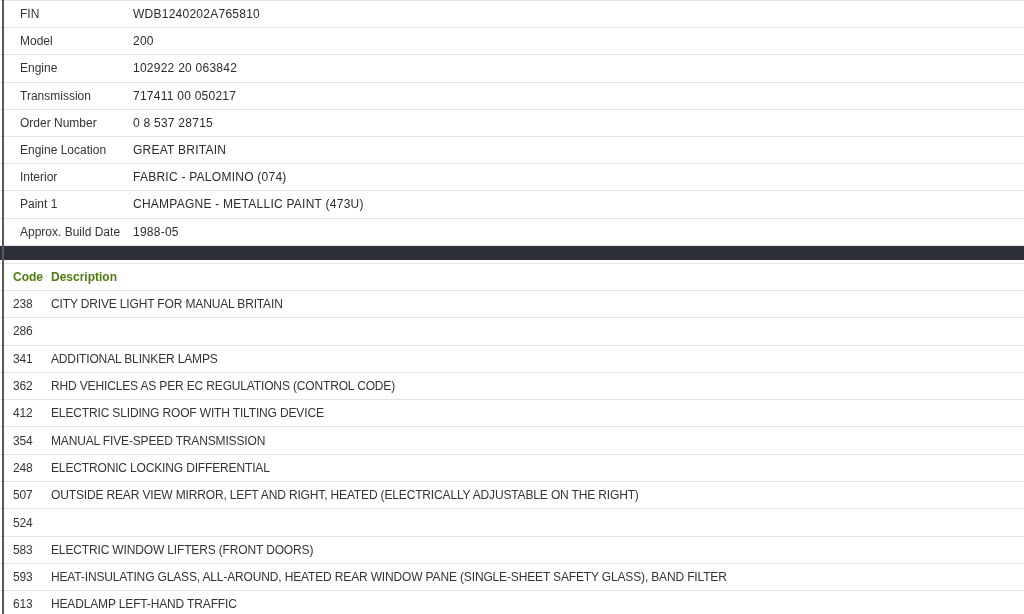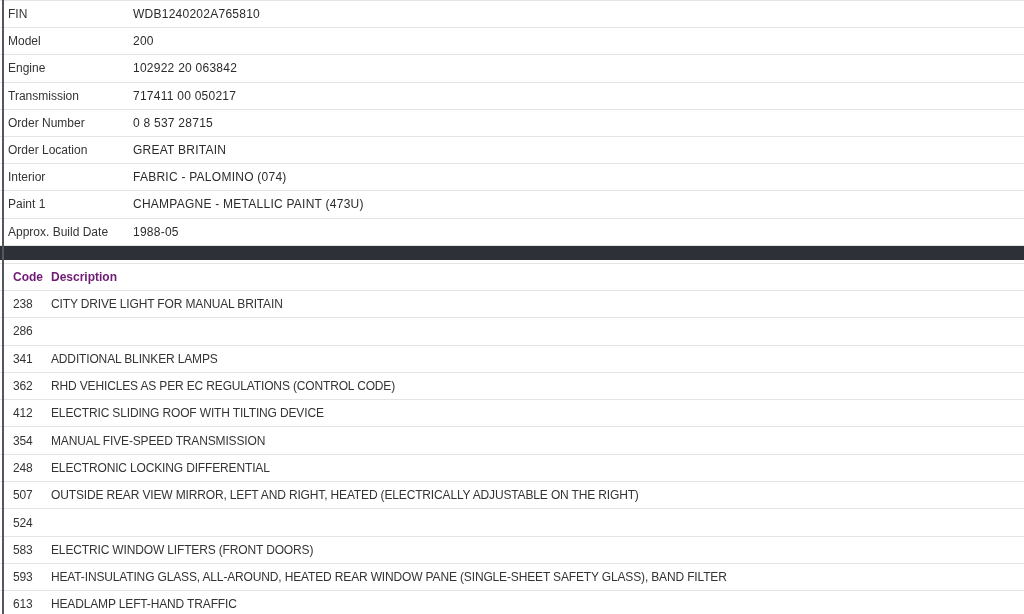--- a/index.html
+++ b/index.html
@@ -24,38 +24,38 @@
     background:var(--left-border);z-index:10;
   }
   
   .kv-table{border-top:1px solid var(--divider);}
   .kv-row{
     height:27.2px;display:flex;align-items:center;
     border-bottom:1px solid var(--divider);
     font-size:12px;
   }
   .kv-label{
-    width:133px;flex:none;padding-left:8px;
+    width:133px;flex:none;padding-left:20px;
     color:var(--text);
   }
   .kv-value{
     flex:1;color:var(--text-strong);letter-spacing:0.25px;
     white-space:nowrap;overflow:hidden;
   }
   
   .band{height:14px;background:var(--band);}
   
   .codes{border-top:1px solid var(--divider);margin-top:3px;}
   .code-row{
     height:27.3px;display:flex;align-items:center;
     border-bottom:1px solid var(--divider);
     font-size:12px;letter-spacing:-0.15px;
     white-space:nowrap;overflow:hidden;
   }
-  .code-row.header{font-weight:700;letter-spacing:0;color:#701a75;}
+  .code-row.header{font-weight:700;letter-spacing:0;color:#4d7c0f;}
   .code-cell{width:51px;flex:none;padding-left:13px;}
   .desc-cell{flex:1;white-space:nowrap;overflow:hidden;}
 </style>
 </head>
 <body>
 
 <div class="page">
   <div class="left-border"></div>
 
   <section class="kv-table" id="kv-table">
@@ -78,21 +78,21 @@
     <div class="kv-label">Transmission</div>
     <div class="kv-value">717411 00 050217</div>
   </div>
 
   <div class="kv-row">
     <div class="kv-label">Order Number</div>
     <div class="kv-value">0 8 537 28715</div>
   </div>
 
   <div class="kv-row">
-    <div class="kv-label">Order Location</div>
+    <div class="kv-label">Engine Location</div>
     <div class="kv-value">GREAT BRITAIN</div>
   </div>
 
   <div class="kv-row">
     <div class="kv-label">Interior</div>
     <div class="kv-value">FABRIC - PALOMINO (074)</div>
   </div>
 
   <div class="kv-row">
     <div class="kv-label">Paint 1</div>

